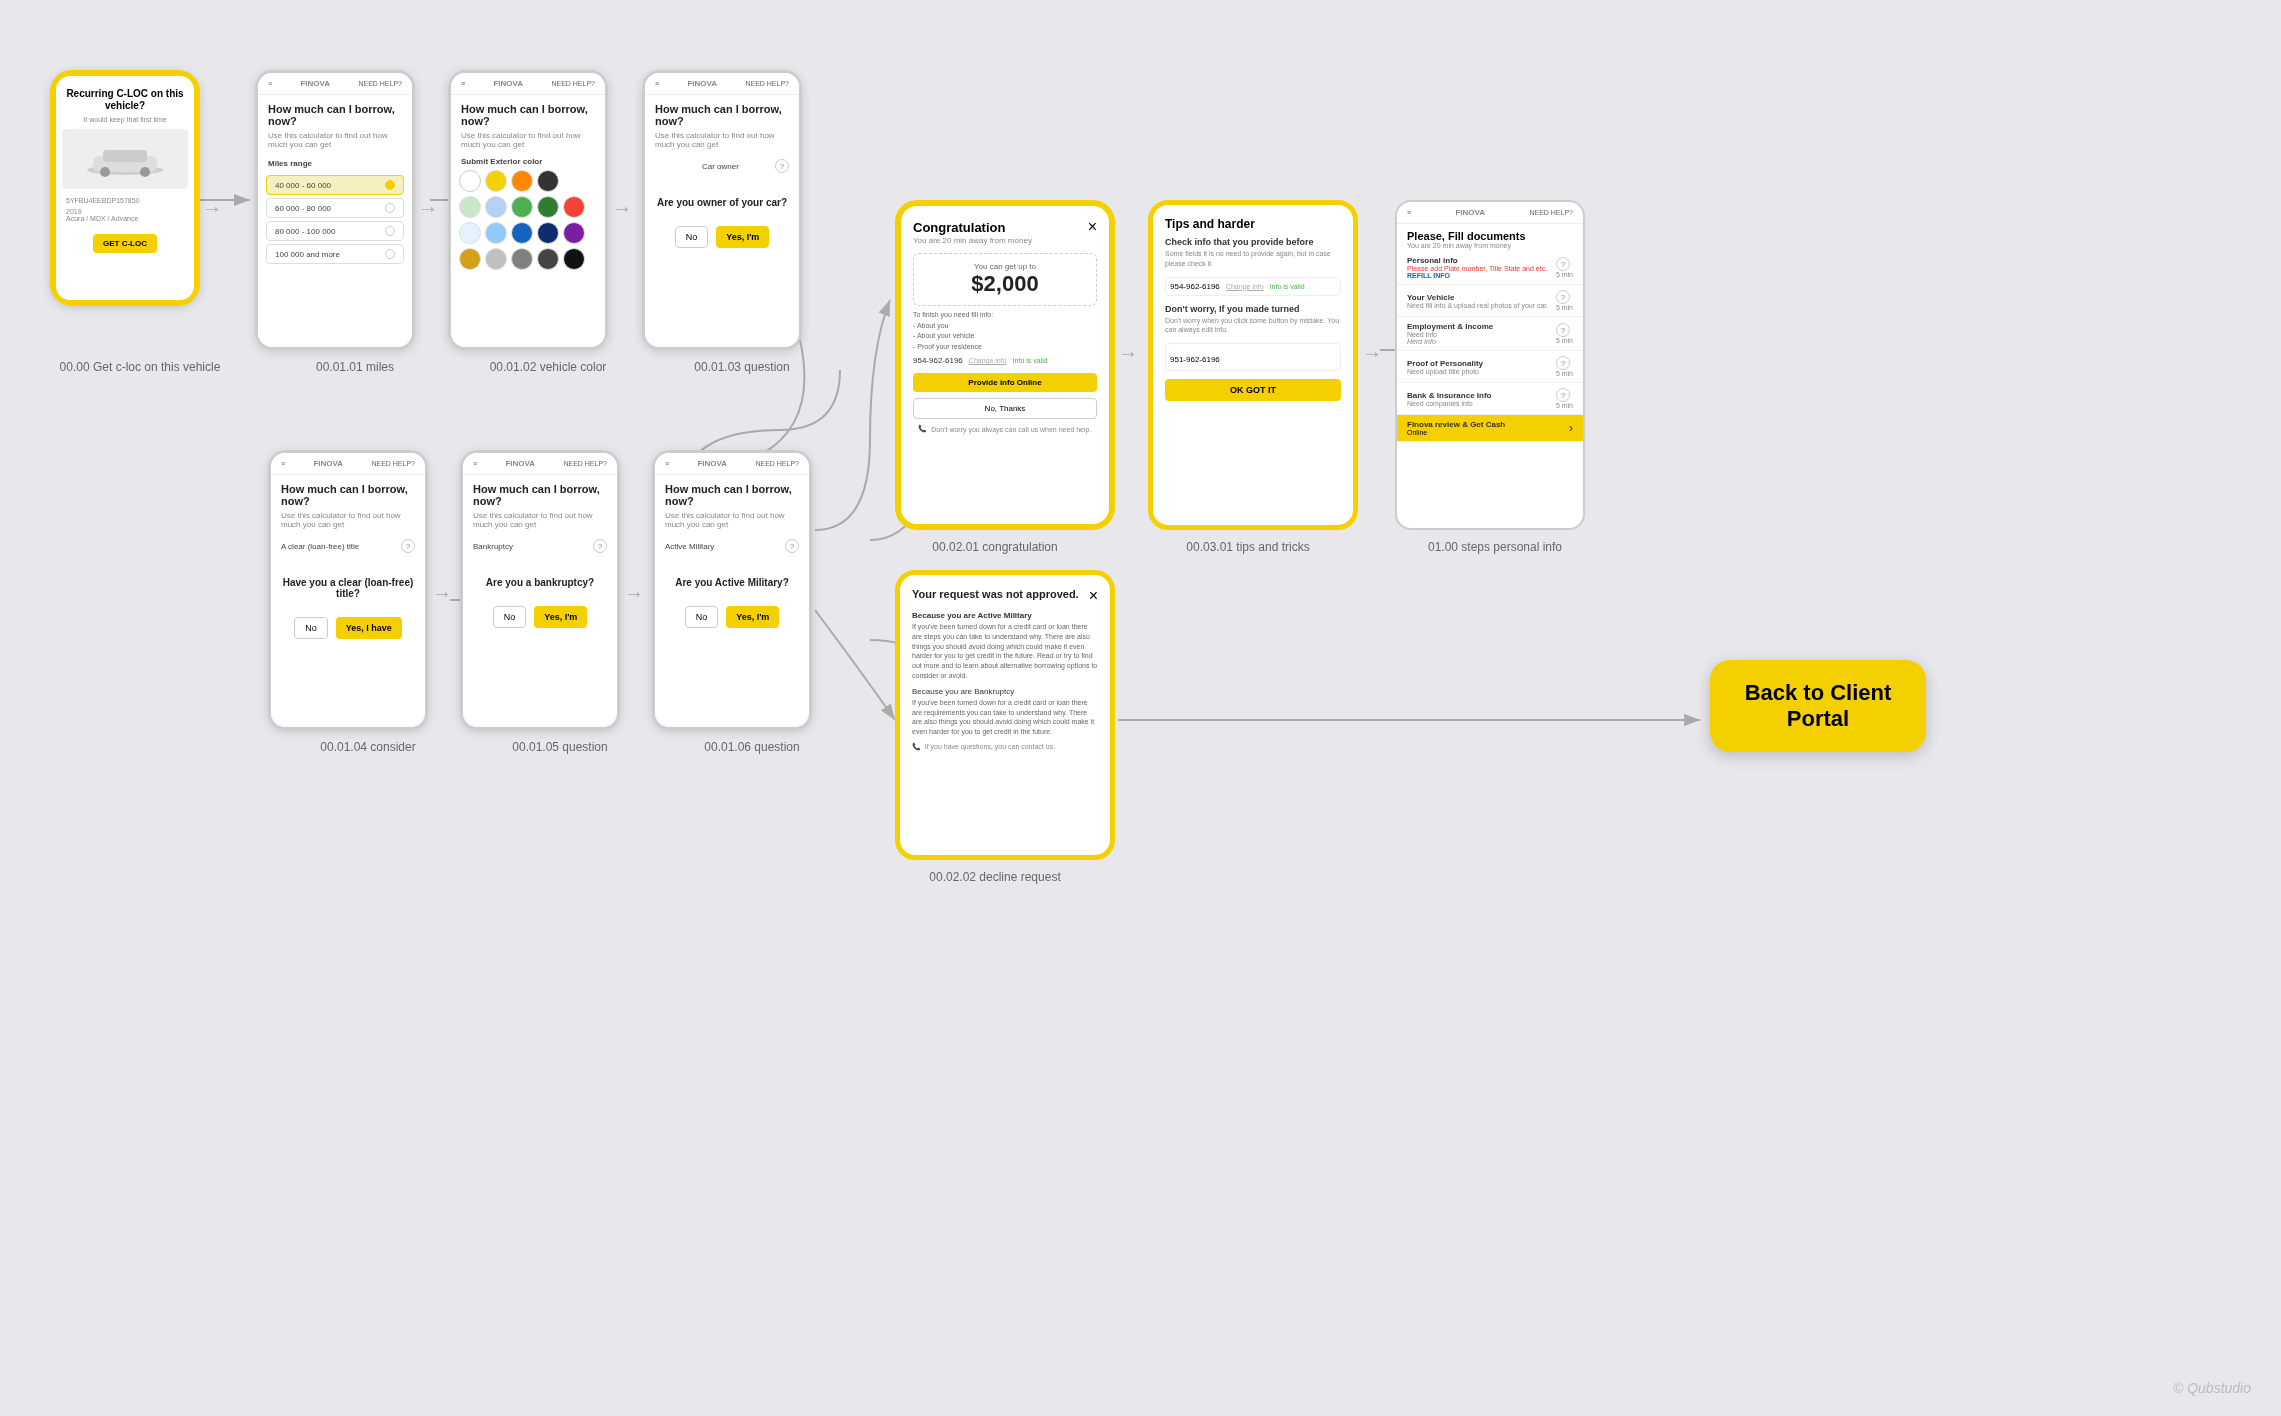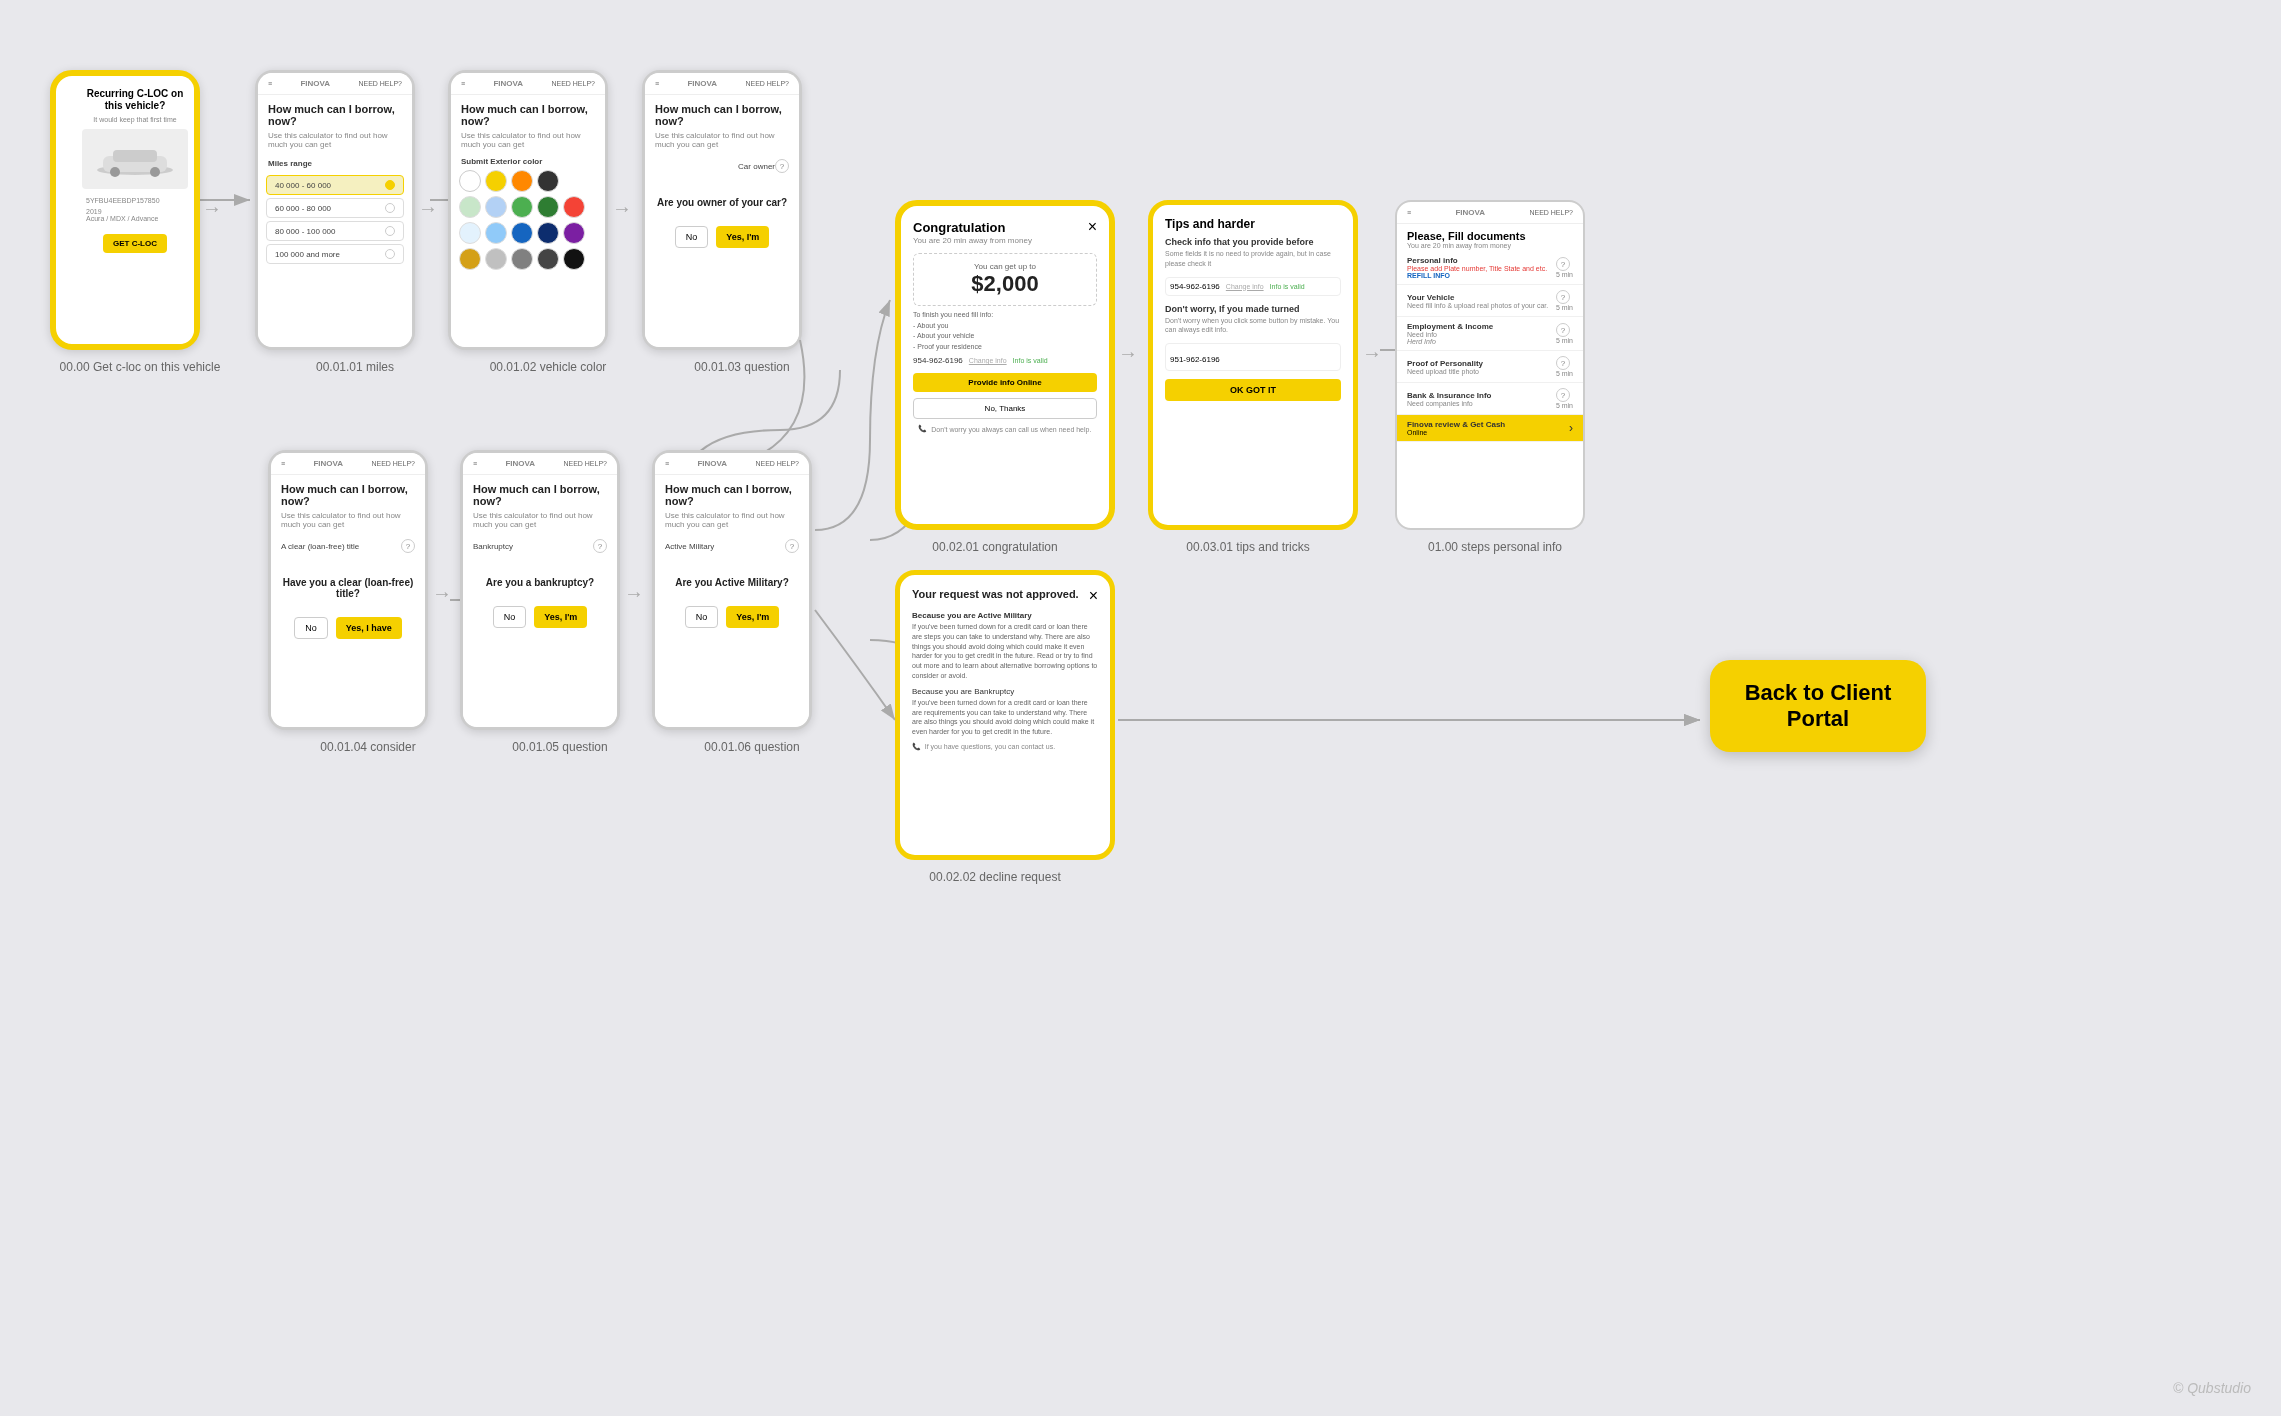--- a/index.html
+++ b/index.html
@@ -286,21 +286,21 @@
 
     <line x1="1150" y1="350" x2="1200" y2="350" stroke="#aaa" stroke-width="2" marker-end="url(#arrowhead)"></line>
 
     <line x1="1380" y1="350" x2="1430" y2="350" stroke="#aaa" stroke-width="2" marker-end="url(#arrowhead)"></line>
 
     <line x1="1150" y1="720" x2="1700" y2="720" stroke="#aaa" stroke-width="2" marker-end="url(#arrowhead)"></line>
 
     <line x1="270" y1="600" x2="318" y2="600" stroke="#aaa" stroke-width="2" marker-end="url(#arrowhead)"></line>
   </svg>
 
-  <div class="phone phone-yellow" style="left:50px; top:70px; width:150px; height:280px;padding-left:20px;">
+  <div class="phone phone-yellow" style="left:50px; top:70px; width:150px; height:236px;">
     <div class="phone-screen" style="padding:8px 6px;">
       <div style="font-size:10px; font-weight:bold; text-align:center; line-height:1.2; padding:4px 0;">Recurring C-LOC
 on this vehicle?</div>
       <div style="font-size:7px; color:#888; text-align:center;">It would keep that first time</div>
 
       <div style="background:#eee; height:60px; margin:6px 0; border-radius:4px; display:flex; align-items:center; justify-content:center;">
         <svg width="80" height="35" viewBox="0 0 80 35">
           <ellipse cx="40" cy="28" rx="38" ry="5" fill="#ccc"></ellipse>
           <rect x="8" y="14" width="64" height="16" rx="6" fill="#ddd"></rect>
           <rect x="18" y="8" width="44" height="12" rx="4" fill="#ccc"></rect>
@@ -402,21 +402,21 @@
 
   <div class="phone phone-gray" style="left:642px; top:70px; width:160px; height:280px;">
     <div class="phone-screen">
       <div class="phone-header">
         <span style="font-size:7px;">≡</span>
         <span style="font-size:8px; font-weight:bold; color:#888;">FINOVA</span>
         <span style="font-size:7px; color:#666;">NEED HELP?</span>
       </div>
       <div class="phone-title">How much can I borrow, now?</div>
       <div class="phone-subtitle">Use this calculator to find out how much you can get</div>
-      <div style="display:flex; align-items:center; justify-content:flex-end; padding:4px 10px; font-size:8px; color:#444;">
+      <div style="display:flex; align-items:center; justify-content:space-between; padding:4px 10px; font-size:8px; color:#444;margin-left:47px;">
         <span>Car owner</span>
         <div class="question-mark">?</div>
       </div>
       <div style="font-size:10px; font-weight:bold; text-align:center; padding:20px 10px 10px; color:#222;">Are you owner of your car?</div>
       <div class="btn-row">
         <button class="btn-outline">No</button>
         <button class="btn-yellow">Yes, I'm</button>
       </div>
     </div>
   </div>

